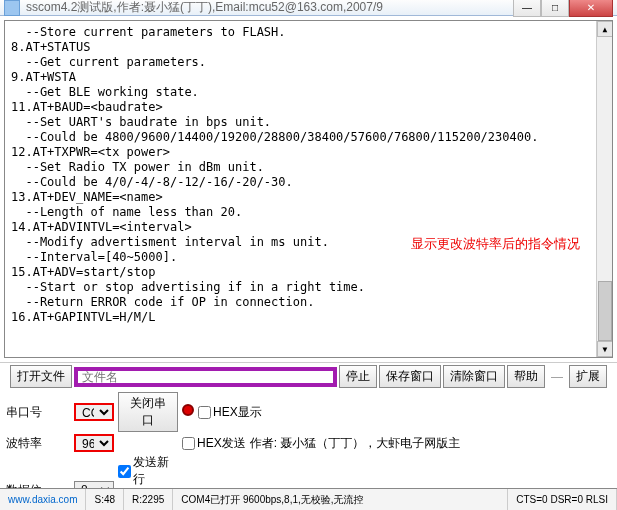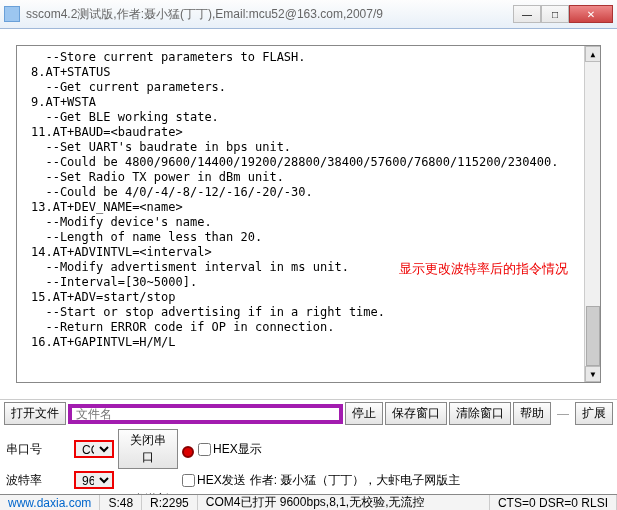--- a/index.html
+++ b/index.html
@@ -1,39 +1,39 @@
 <!DOCTYPE html>
 <html><head>
 <meta charset="utf-8">
 <style>
 * { box-sizing: border-box; margin: 0; padding: 0; }
 body { font-family: "SimSun", "宋体", sans-serif; font-size: 12px; background: #fff; width: 617px; height: 510px; overflow: hidden; }
-.titlebar { height: 29px; background: linear-gradient(#fdfdfd,#e8f0f8); border-bottom: 1px solid #a0b8d8; display: flex; align-items: center; padding: 0 4px; position: relative; }
+.titlebar { height: 16px; background: linear-gradient(#fdfdfd,#e8f0f8); border-bottom: 1px solid #a0b8d8; display: flex; align-items: center; padding: 0 4px; position: relative; }
 .titlebar .icon { width: 16px; height: 16px; background: #9cc6f0; border: 1px solid #6aa0d8; margin-right: 6px; }
 .titlebar .title { flex: 1; color: #666; font-size: 12px; }
 .winbtns { display: flex; gap: 0; }
 .winbtn { width: 28px; height: 18px; border: 1px solid #bbb; background: linear-gradient(#f8f8f8,#e8e8e8); display: flex; align-items: center; justify-content: center; font-size: 10px; }
 .winbtn.close { width: 44px; background: linear-gradient(#e88,#c44); color: #fff; border-color: #a33; }
-.terminal { height: 338px; border: 1px solid #888; margin: 16px; padding: 4px 14px; position: relative; font-family: "SimSun", monospace; font-size: 12px; line-height: 15px; overflow: hidden; }
+.terminal { height: 338px; border: 1px solid #888; margin: 4px; padding: 4px 6px; position: relative; font-family: "SimSun", monospace; font-size: 12px; line-height: 15px; overflow: hidden; }
 .terminal .line { white-space: pre; color: #000; }
 .annotation { position: absolute; right: 32px; top: 215px; color: #e00; font-size: 13px; }
 .scrollbar { position: absolute; right: 0; top: 0; width: 16px; height: 100%; background: #f0f0f0; border-left: 1px solid #ccc; }
 .scrollbar .thumb { position: absolute; left: 1px; width: 14px; background: #cdcdcd; border: 1px solid #aaa; }
 .scrollbar .arrow { position: absolute; left: 0; width: 16px; height: 16px; background: #e8e8e8; border: 1px solid #bbb; display: flex; align-items: center; justify-content: center; font-size: 8px; }
-.toolbar { display: flex; align-items: center; gap: 2px; padding: 2px 4px; border-top: 1px solid #ccc; }
+.toolbar { display: flex; align-items: center; gap: 2px; padding: 2px 10px; border-top: 1px solid #ccc; }
 .btn { border: 1px solid #888; background: linear-gradient(#fdfdfd,#e4e4e4); padding: 2px 6px; font-size: 12px; cursor: pointer; }
 .textinput { border: 4px solid #a21caf; padding: 2px 4px; font-size: 12px; height: 20px; }
 .panel { padding: 2px 6px 4px 6px; display: grid; grid-template-columns: 44px 60px 60px 1fr; gap: 2px 4px; align-items: center; }
 .label { font-size: 12px; }
 select, input[type=text] { border: 1px solid #888; font-size: 12px; height: 18px; padding: 0 2px; font-family: inherit; margin-left: 20px; }
 .redbox { border: 2px solid #e00 !important; }
 .check { display: inline-flex; align-items: center; gap: 2px; font-size: 12px; }
-.rightcol { display: flex; align-items: flex-end; gap: 4px; font-size: 12px; flex-wrap: wrap; }
+.rightcol { display: flex; align-items: flex-start; gap: 4px; font-size: 12px; flex-wrap: wrap; }
 .record { width: 12px; height: 12px; border-radius: 50%; background: #d00; border: 2px solid #800; display: inline-block; }
-.statusbar { position: absolute; bottom: 0; left: 0; right: 0; height: 16px; border-top: 1px solid #888; display: flex; align-items: center; font-size: 12px; background: #f4f4f4; }
+.statusbar { position: absolute; bottom: 0; left: 0; right: 0; height: 22px; border-top: 1px solid #888; display: flex; align-items: center; font-size: 10px; background: #f4f4f4; }
 .statusbar .cell { padding: 0 8px; border-right: 1px solid #ccc; height: 100%; display: flex; align-items: center; }
 .link { color: #06c; }
 .sep { margin: 0 4px; color: #999; }
 </style>
 </head>
 <body>
 
 <div class="titlebar">
   <span class="icon"></span>
   <span class="title">sscom4.2测试版,作者:聂小猛(丁丁),Email:mcu52@163.com,2007/9</span>
@@ -47,28 +47,28 @@
 <div class="terminal">
   <div id="term-lines">
       <div class="line">  --Store current parameters to FLASH.</div>
       <div class="line">8.AT+STATUS</div>
       <div class="line">  --Get current parameters.</div>
       <div class="line">9.AT+WSTA</div>
       <div class="line">  --Get BLE working state.</div>
       <div class="line">11.AT+BAUD=&lt;baudrate&gt;</div>
       <div class="line">  --Set UART's baudrate in bps unit.</div>
       <div class="line">  --Could be 4800/9600/14400/19200/28800/38400/57600/76800/115200/230400.</div>
+      <div class="line">12.AT+TXPWR=&lt;tx power&gt;</div>
       <div class="line">  --Set Radio TX power in dBm unit.</div>
       <div class="line">  --Could be 4/0/-4/-8/-12/-16/-20/-30.</div>
       <div class="line">13.AT+DEV_NAME=&lt;name&gt;</div>
-      <div class="line">  --Modify device's name.</div>
       <div class="line">  --Length of name less than 20.</div>
       <div class="line">14.AT+ADVINTVL=&lt;interval&gt;</div>
       <div class="line">  --Modify advertisment interval in ms unit.</div>
-      <div class="line">  --Interval=[30~5000].</div>
+      <div class="line">  --Interval=[40~5000].</div>
       <div class="line">15.AT+ADV=start/stop</div>
       <div class="line">  --Start or stop advertising if in a right time.</div>
       <div class="line">  --Return ERROR code if OP in connection.</div>
       <div class="line">16.AT+GAPINTVL=H/M/L</div>
     </div>
   <div class="annotation">显示更改波特率后的指令情况</div>
   <div class="scrollbar">
     <div class="arrow" style="top:0">▲</div>
     <div class="thumb" style="top:260px;height:60px"></div>
     <div class="arrow" style="bottom:0">▼</div>

